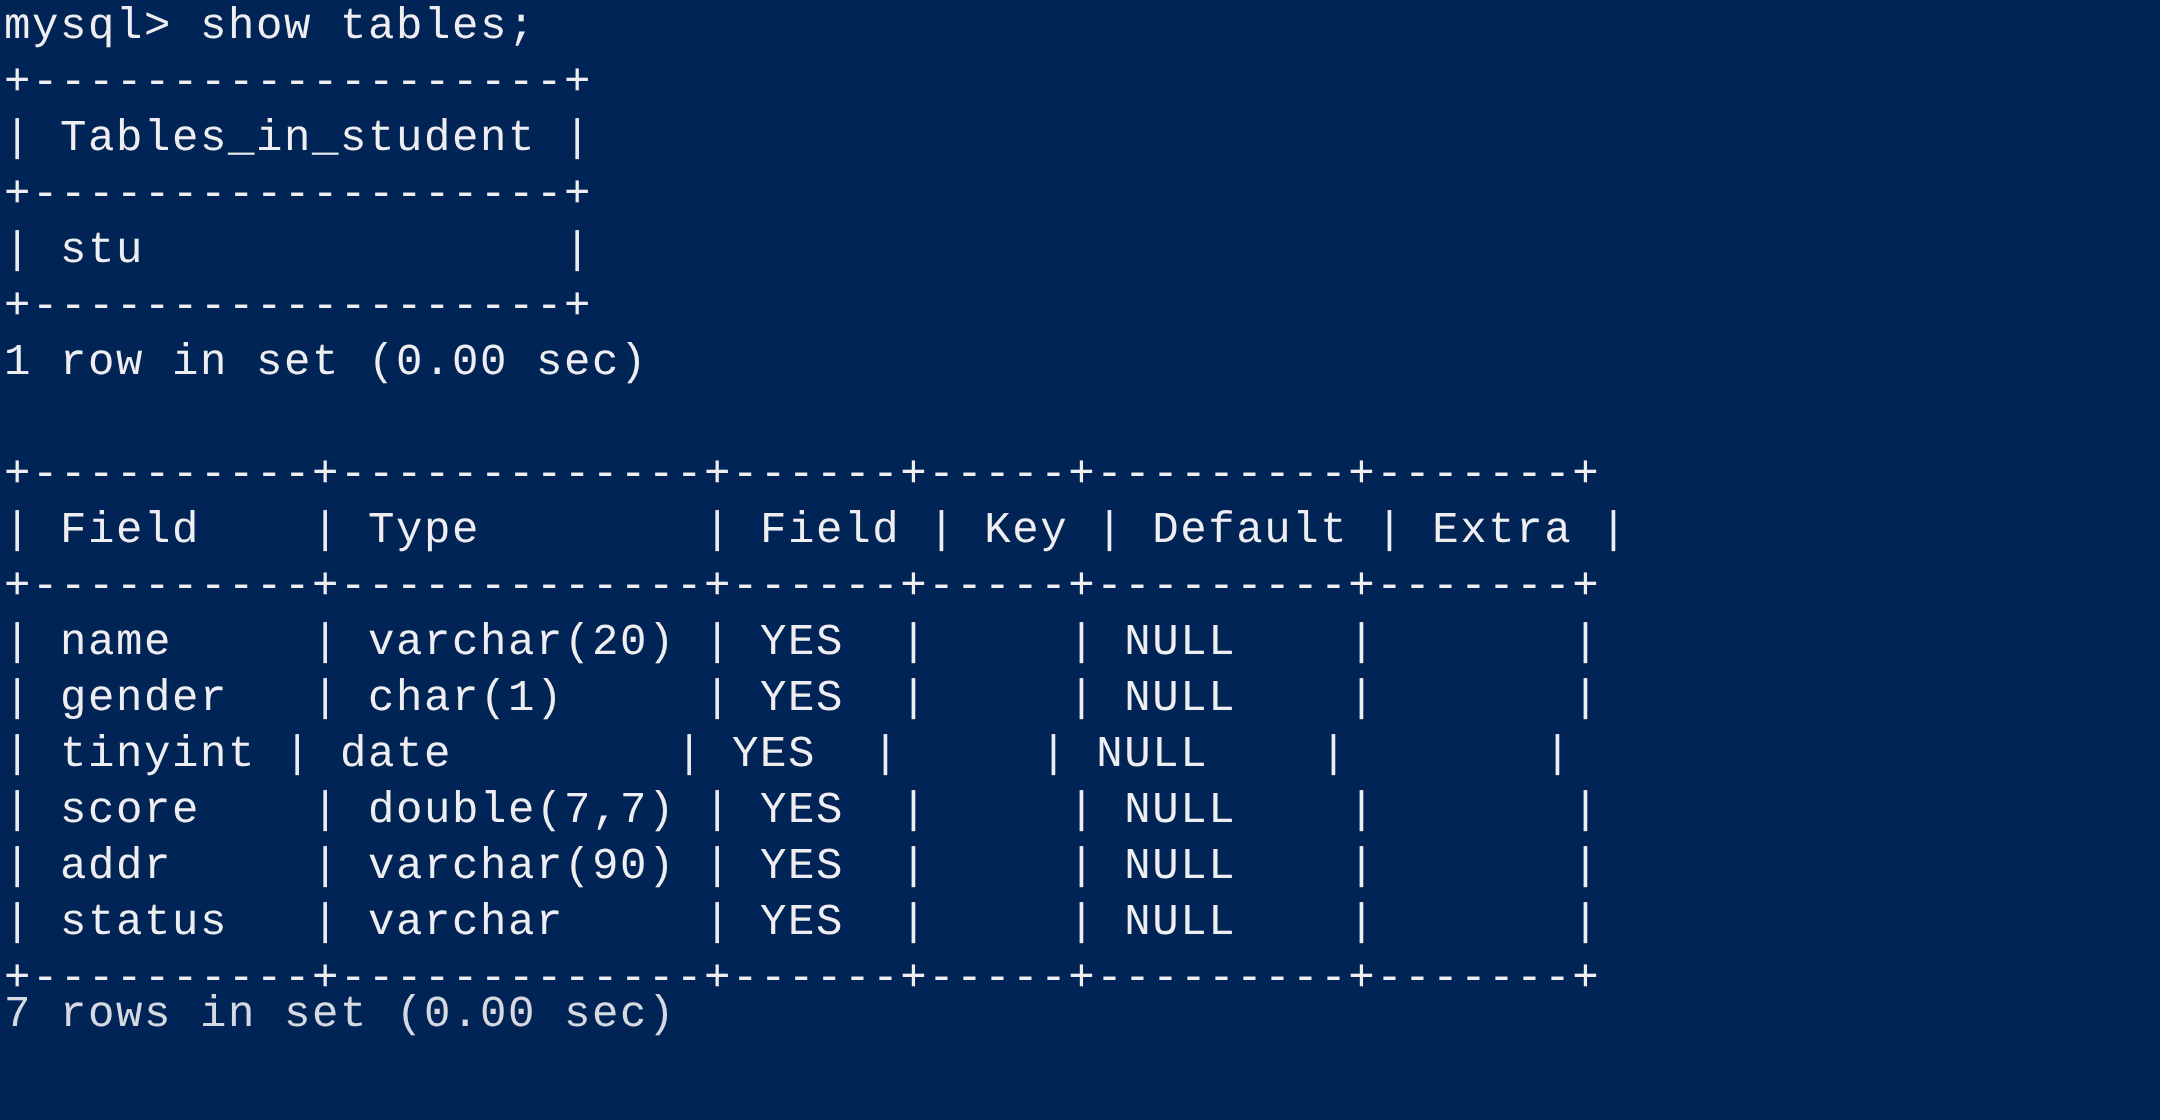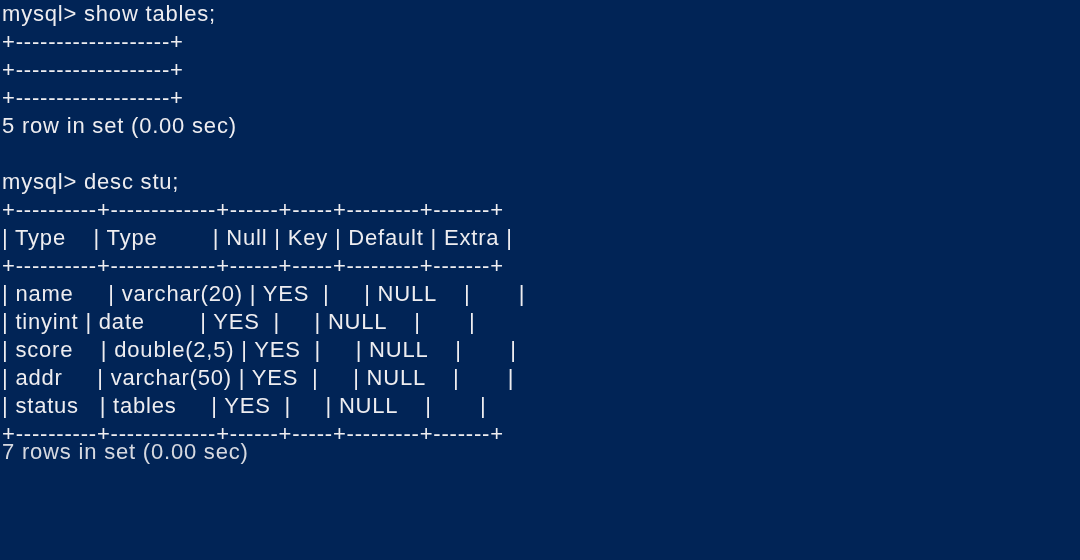--- a/index.html
+++ b/index.html
@@ -11,49 +11,51 @@
     background: #012456;
   }
   .terminal {
     box-sizing: border-box;
     width: 1080px;
     height: 560px;
     overflow: hidden;
     padding-left: 2px;
     background: #012456;
     color: #EEEDF0;
-    font-family: Liberation Sans, sans-serif;
+    font-family: Liberation Mono, monospace;
     font-size: 22px;
     letter-spacing: 0.8px;
     cursor: text;
   }
   .line {
     height: 28px;
     line-height: 28px;
     white-space: pre;
   }
   .line.clipped {
     margin-top: -10px;
     opacity: 0.9;
   }
 </style>
 </head>
 <body>
 
 <div class="terminal">
   <div class="line">mysql&gt; show tables;</div>
   <div class="line">+-------------------+</div>
+  <div class="line">| Tables_in_student |</div>
   <div class="line">+-------------------+</div>
+  <div class="line">| stu               |</div>
   <div class="line">+-------------------+</div>
-  <div class="line">5 row in set (0.00 sec)</div>
+  <div class="line">1 row in set (0.00 sec)</div>
   <div class="line"></div>
-  <div class="line">mysql&gt; desc stu;</div>
   <div class="line">+----------+-------------+------+-----+---------+-------+</div>
-  <div class="line">| Type    | Type        | Null | Key | Default | Extra |</div>
+  <div class="line">| Field    | Type        | Field | Key | Default | Extra |</div>
   <div class="line">+----------+-------------+------+-----+---------+-------+</div>
   <div class="line">| name     | varchar(20) | YES  |     | NULL    |       |</div>
+  <div class="line">| gender   | char(1)     | YES  |     | NULL    |       |</div>
   <div class="line">| tinyint | date        | YES  |     | NULL    |       |</div>
-  <div class="line">| score    | double(2,5) | YES  |     | NULL    |       |</div>
-  <div class="line">| addr     | varchar(50) | YES  |     | NULL    |       |</div>
-  <div class="line">| status   | tables     | YES  |     | NULL    |       |</div>
+  <div class="line">| score    | double(7,7) | YES  |     | NULL    |       |</div>
+  <div class="line">| addr     | varchar(90) | YES  |     | NULL    |       |</div>
+  <div class="line">| status   | varchar     | YES  |     | NULL    |       |</div>
   <div class="line">+----------+-------------+------+-----+---------+-------+</div>
   <div class="line clipped">7 rows in set (0.00 sec)</div>
 </div>
 
 </body></html>

